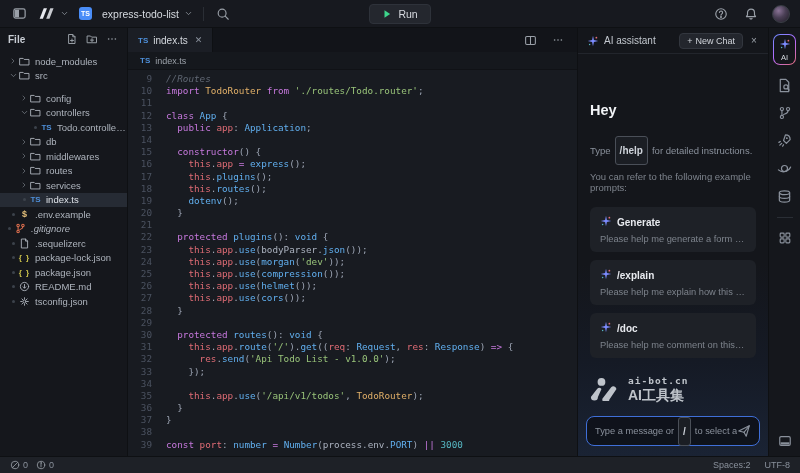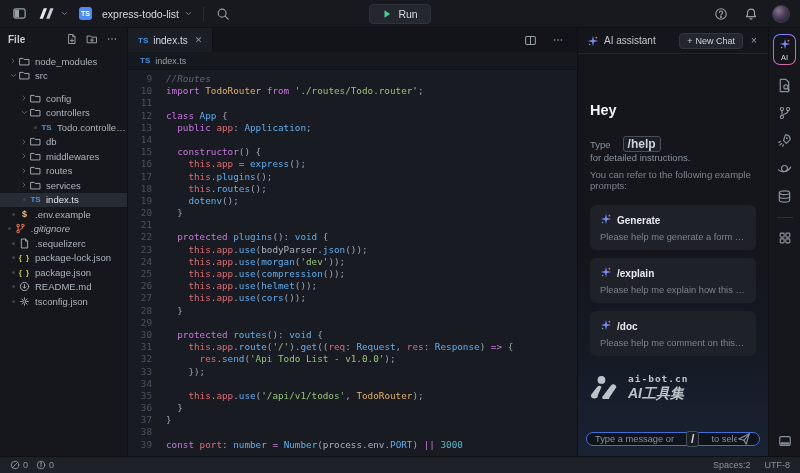--- a/index.html
+++ b/index.html
@@ -72,32 +72,32 @@
         background:linear-gradient(180deg,#14161b 0%, #14161b 55%, #151a25 78%, #1a2334 100%);
         border-right:1px solid #0e1013; }
   .ai-head { height:26px; flex:0 0 26px; display:flex; align-items:center; gap:5px; padding:0 8px;
              border-bottom:1px solid #22252c; }
   .ai-title { color:#c3c8cf; font-size:10px; flex:1; }
   .newchat { display:flex; align-items:center; gap:3px; background:#23262d; border:1px solid #32363e;
              border-radius:4px; padding:2px 7px; color:#d0d4da; font-size:9px; cursor:pointer; }
   .ai-body { padding:10px 12px 0 12px; }
   .greet { color:#f2f4f7; font-size:14.5px; font-weight:bold; line-height:1.4; margin-top:36px; }
   .help-line { margin-top:16px; color:#8a919c; font-size:9.5px; display:flex; align-items:center; flex-wrap:wrap; }
-  .keycap { display:inline-block; border:1px solid #4a4f58; border-radius:3px; padding:0px 4px; margin:0 12px;
-            color:#ced3da; font-weight:bold; font-size:12px; background:#1b1e24; }
+  .keycap { display:inline-block; border:1px solid #4a4f58; border-radius:3px; padding:8px 4px; margin:0 4px;
+            color:#ced3da; font-weight:bold; font-size:10px; background:#1b1e24; }
   .intro { margin-top:6px; color:#7d838c; font-size:9.5px; }
   .cards { margin-top:14px; display:flex; flex-direction:column; gap:8px; }
   .card { background:#1e2127; border-radius:6px; padding:8px 10px; cursor:pointer; }
   .card-title { display:flex; align-items:center; gap:5px; color:#e8eaef; font-size:10px; font-weight:bold; }
   .card-desc { margin-top:5px; color:#7d838c; font-size:9.3px; white-space:nowrap; overflow:hidden; text-overflow:ellipsis; }
   .wm { margin-top:18px; display:flex; align-items:center; gap:8px; opacity:.92; }
   .wm-texts { display:flex; flex-direction:column; line-height:1.15; }
   .wm-domain { color:#cdd2d8; font-family:"DejaVu Sans Mono", monospace; font-weight:bold; font-size:9.5px; letter-spacing:1px; }
-  .wm-name { color:#cdd2d8; font-weight:bold; font-size:14px;font-style:italic; }
-  .chat-input { position:absolute; left:8px; right:8px; bottom:10px; height:14px; border:1px solid #3f6fd8;
+  .wm-name { color:#cdd2d8; font-weight:bold; font-size:14px; }
+  .chat-input { position:absolute; left:8px; right:8px; bottom:10px; height:30px; border:1px solid #3f6fd8;
                 border-radius:8px; background:rgba(14,17,23,.85); display:flex; align-items:center;
                 padding:0 8px; color:#8a919c; font-size:9.3px; cursor:text; }
   .chat-ph { flex:1; display:flex; align-items:center; white-space:nowrap; overflow:hidden; }
   .send { color:#8a919c; cursor:pointer; display:inline-flex; }
 
   
   .strip { width:31px; flex:0 0 31px; background:#15171c; display:flex; flex-direction:column; align-items:center;
            padding:6px 0 8px 0; }
   .strip-top { display:flex; flex-direction:column; align-items:center; gap:13px; flex:1; }
   .strip-item { color:#8a919c; cursor:pointer; display:flex; align-items:center; justify-content:center; }

